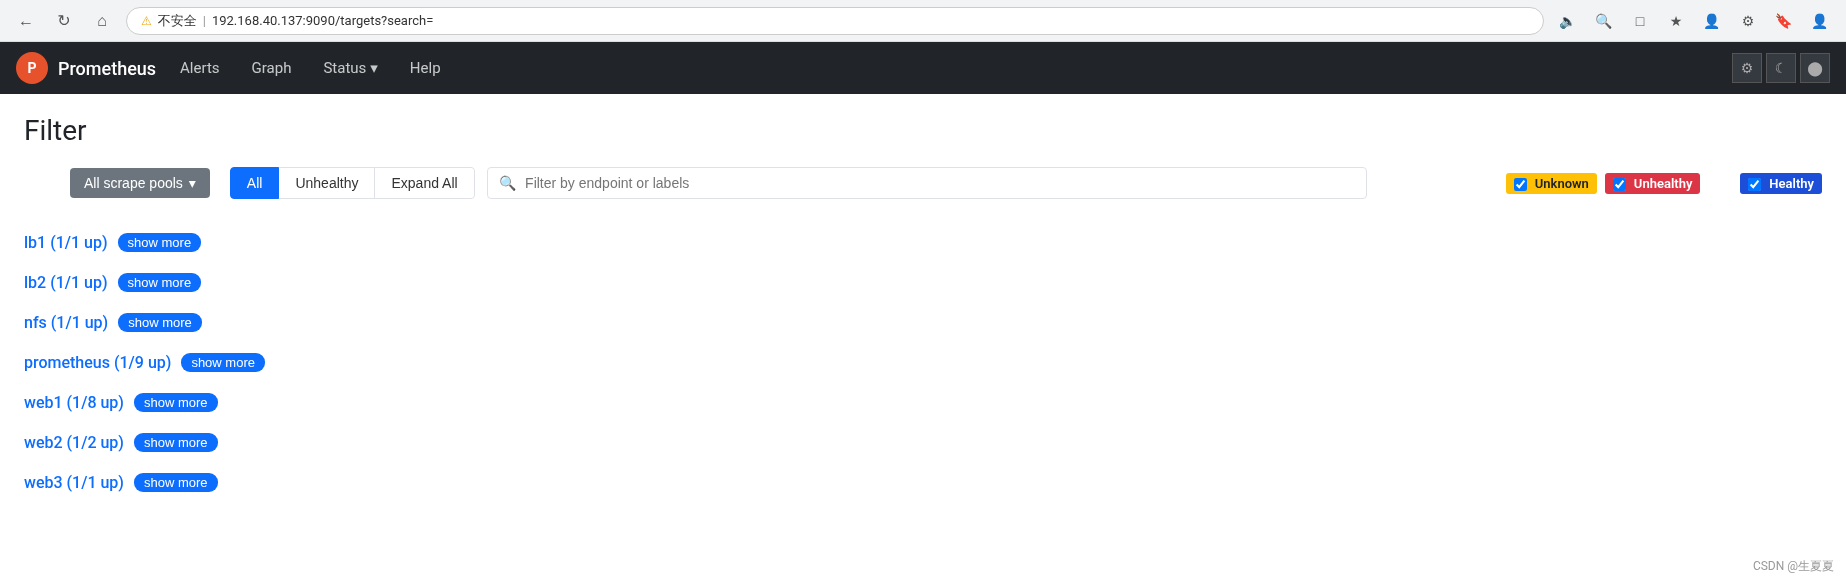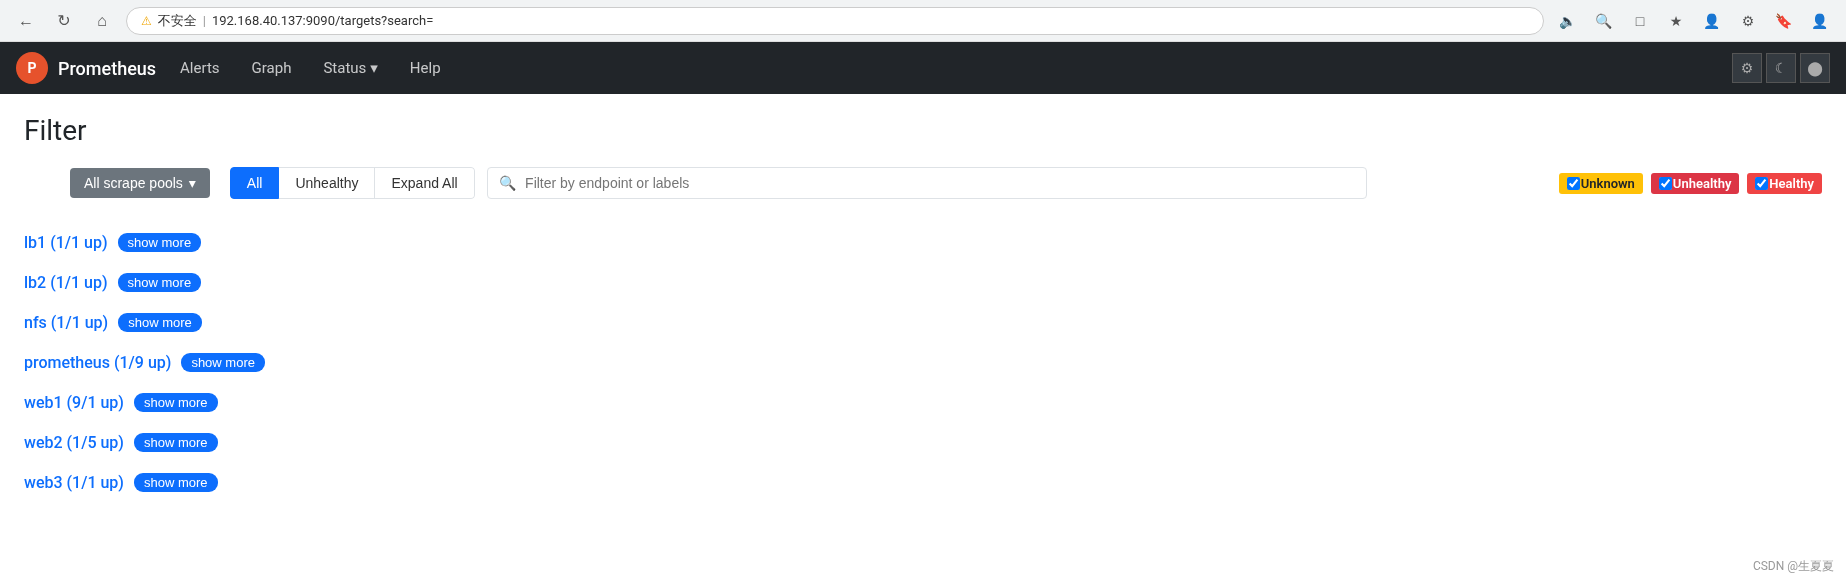--- a/index.html
+++ b/index.html
@@ -178,29 +178,29 @@
       color: #6d28d9;
       flex: 1;
       background: transparent;
     }
 
     .filter-badges {
       display: flex; align-items: center; gap: 8px;
       margin-left: auto;
     }
     .filter-badge {
-      display: flex; align-items: center; gap: 1px;
+      display: flex; align-items: flex-end; gap: 8px;
       font-size: 13px;
       padding: 3px 8px;
       border-radius: 3px;
       font-weight: 600;
     }
     .filter-badge.unknown { background: #ffc107; color: #212529; }
     .filter-badge.unhealthy { background: #dc3545; color: #fff; }
-    .filter-badge.healthy { background: #ef4444; color: #fff; }
+    .filter-badge.healthy { background: #1d4ed8; color: #fff; margin-left: 32px; }
     .filter-badge input[type=checkbox] {
       cursor: pointer;
     }
 
     
     .target-list { display: flex; flex-direction: column; gap: 0; }
     .target-item {
       display: flex;
       align-items: center;
       padding: 10px 0;
@@ -325,25 +325,25 @@
       </div>
       <div class="target-item">
         <a class="target-name" href="#">nfs (1/1 up)</a>
         <button class="show-more-btn">show more</button>
       </div>
       <div class="target-item">
         <a class="target-name" href="#">prometheus (1/9 up)</a>
         <button class="show-more-btn">show more</button>
       </div>
       <div class="target-item">
-        <a class="target-name" href="#">web1 (9/1 up)</a>
-        <button class="show-more-btn">show more</button>
-      </div>
-      <div class="target-item">
-        <a class="target-name" href="#">web2 (1/5 up)</a>
+        <a class="target-name" href="#">web1 (1/8 up)</a>
+        <button class="show-more-btn">show more</button>
+      </div>
+      <div class="target-item">
+        <a class="target-name" href="#">web2 (1/2 up)</a>
         <button class="show-more-btn">show more</button>
       </div>
       <div class="target-item">
         <a class="target-name" href="#">web3 (1/1 up)</a>
         <button class="show-more-btn">show more</button>
       </div>
     </div>
 </div>
 
 <div class="footer">

